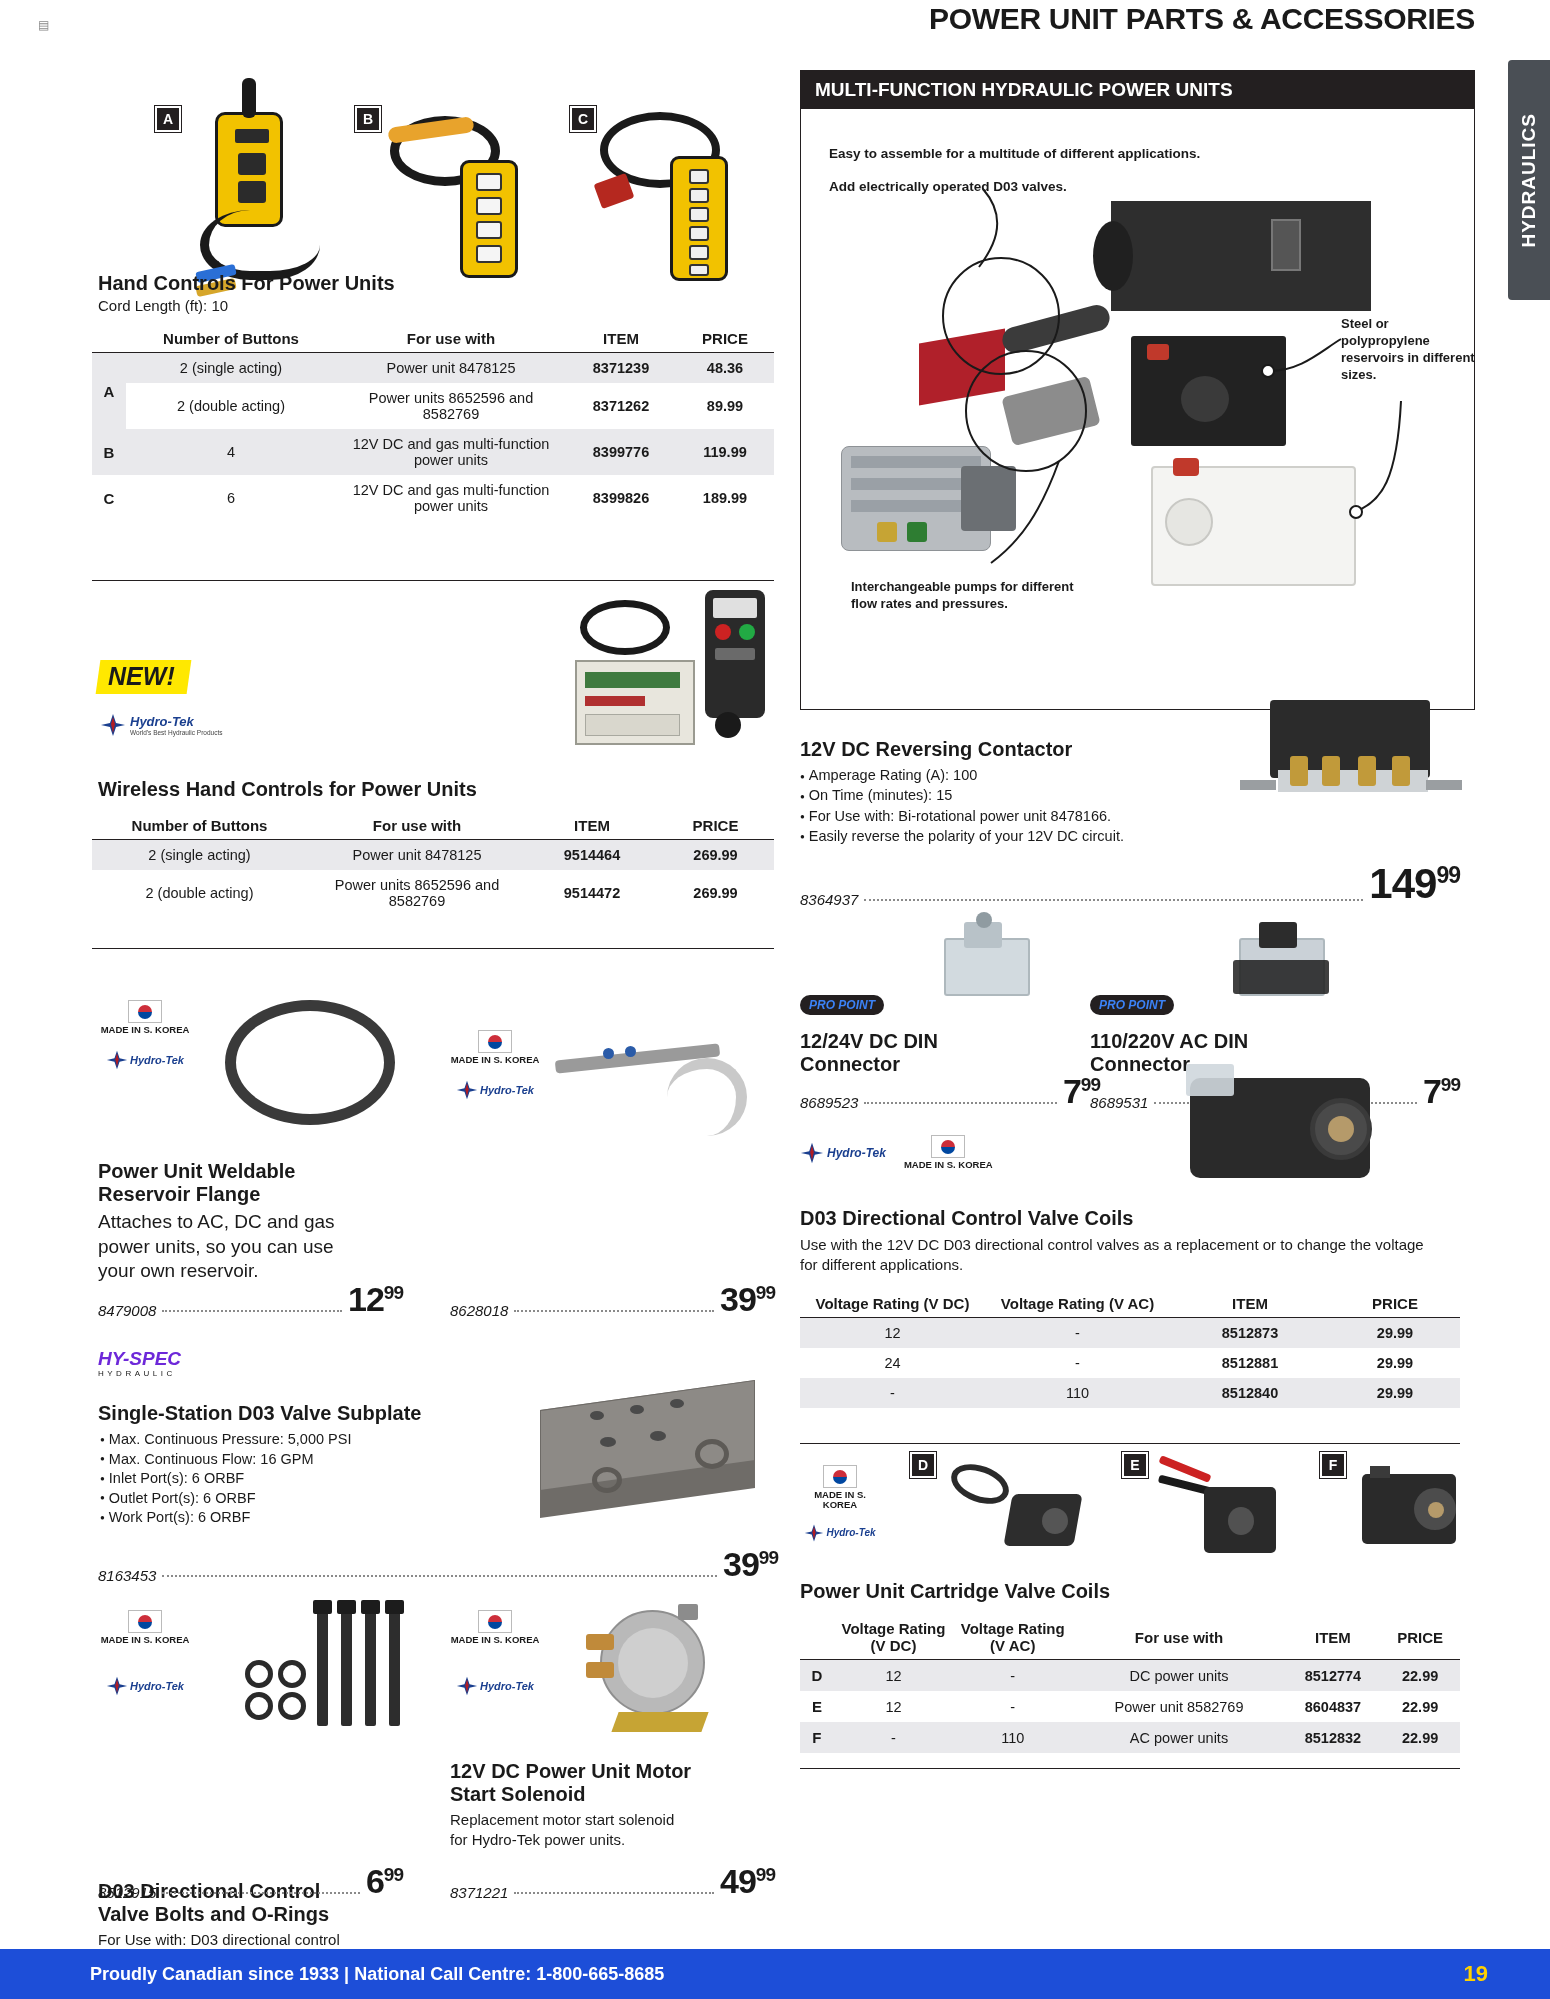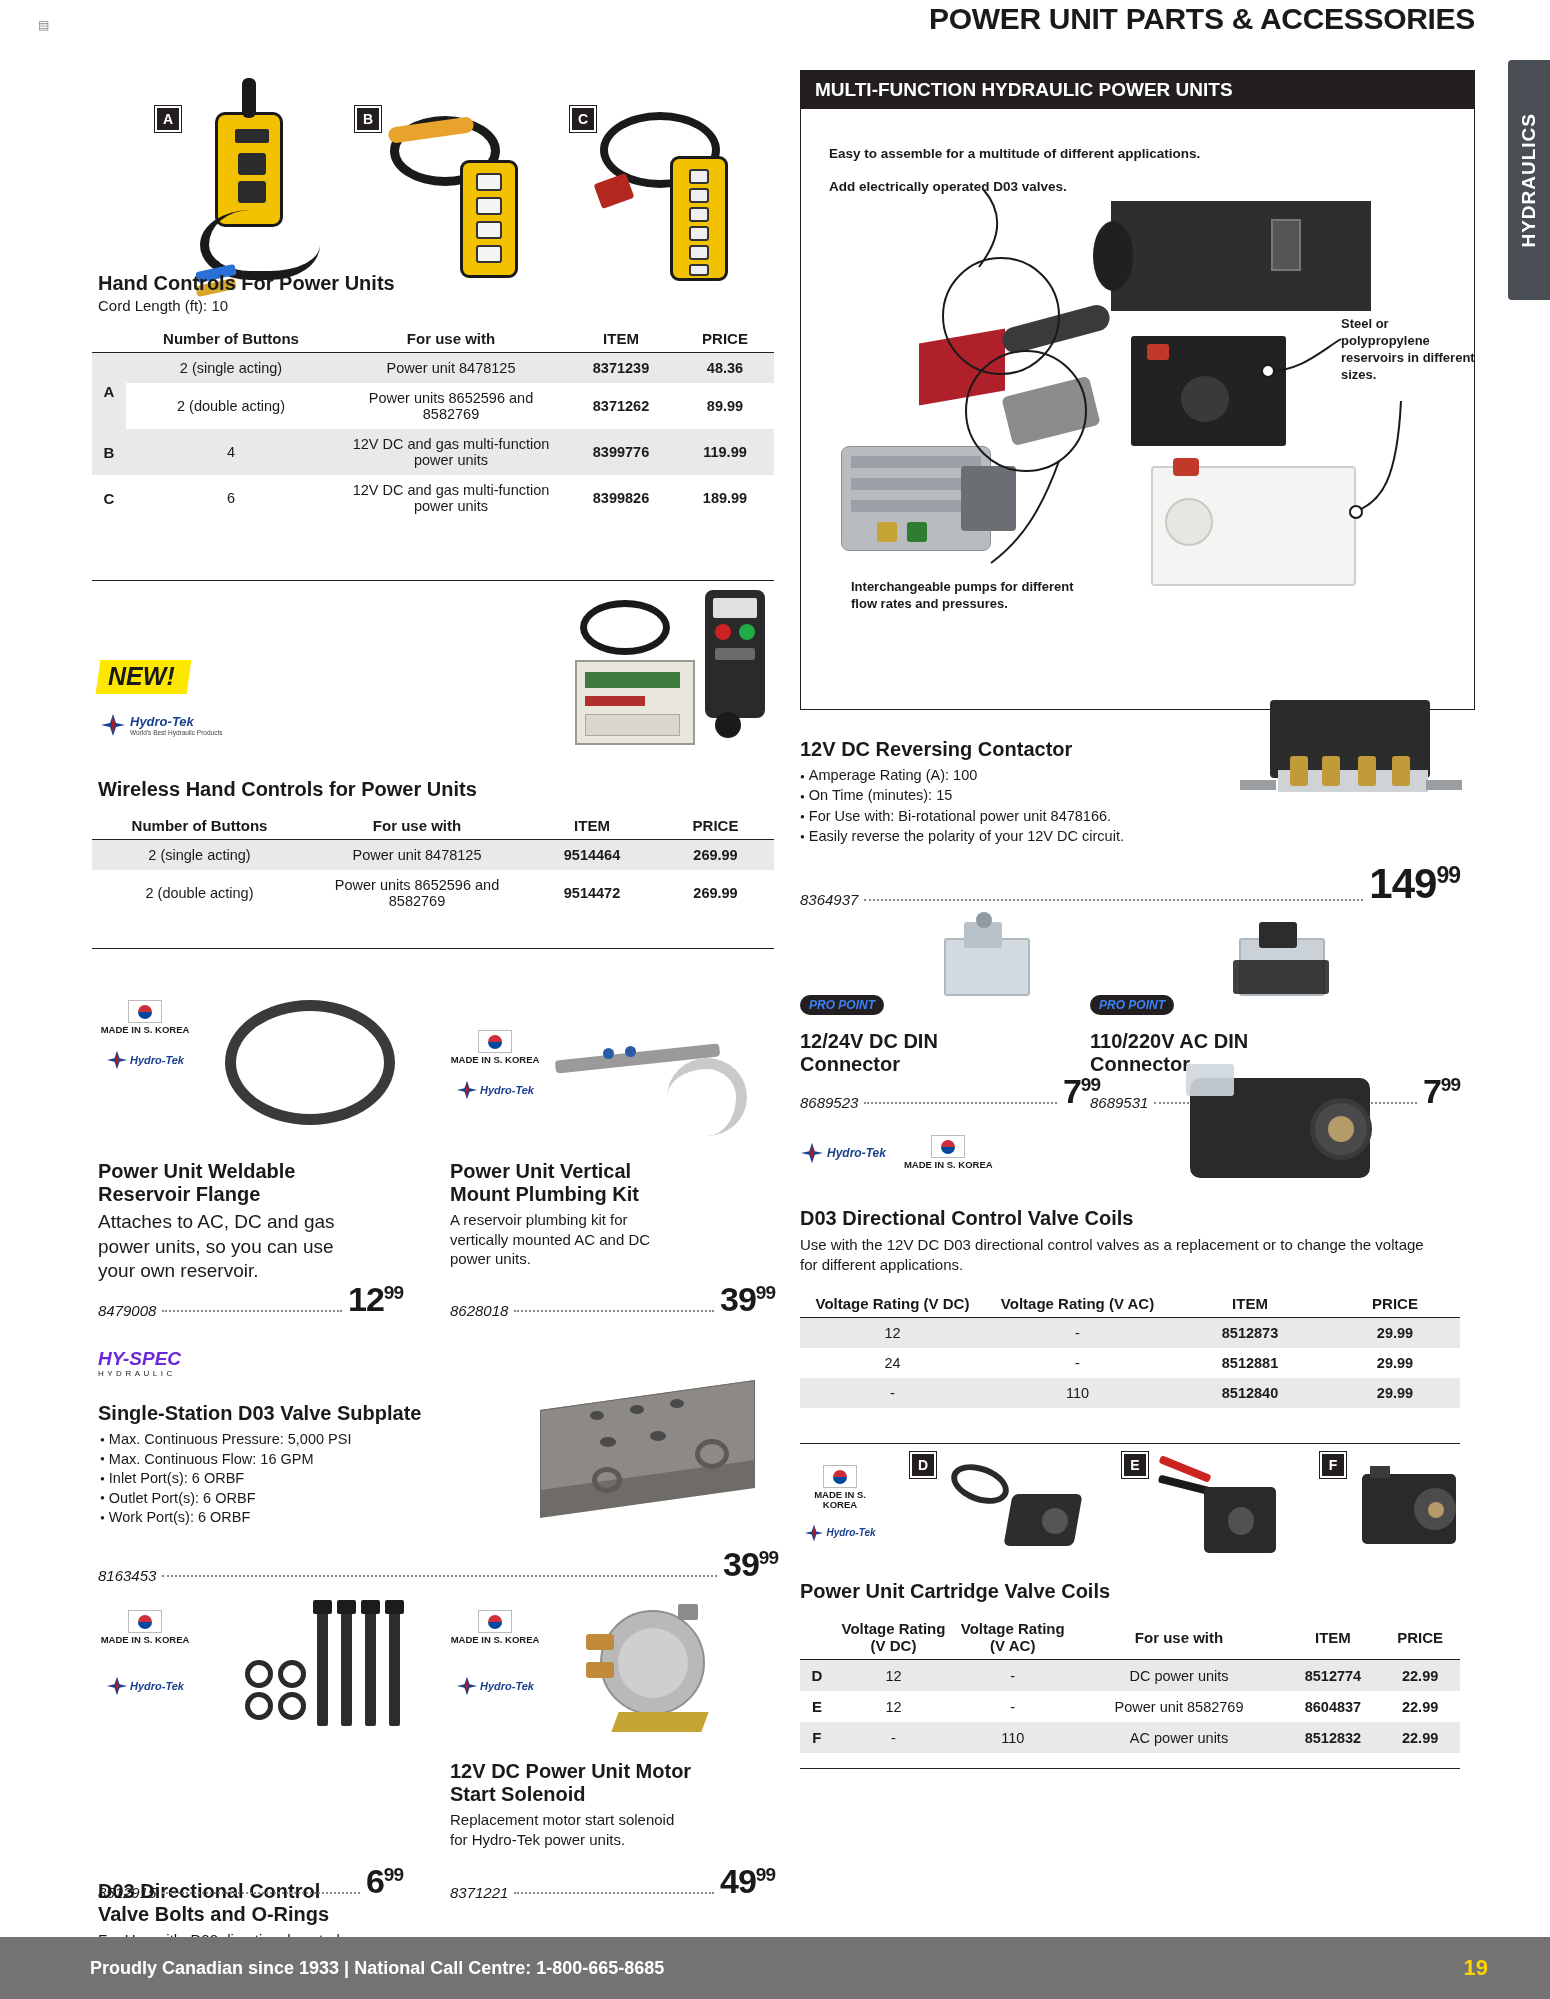--- a/index.html
+++ b/index.html
@@ -97,22 +97,22 @@
   
   .panel { border:1.5px solid #231f20; }
   .panel-head {
     background:#231f20; color:#fff; font-weight:bold; font-size:19px;
     padding:8px 14px;
   }
   .callout { font-size:13px; font-weight:bold; line-height:1.3; }
 
   
   .footer {
-    position:absolute; left:0; bottom:0; width:100%; height:62px;
-    background:#737373; color:#fff; display:flex; align-items:center;
+    position:absolute; left:0; bottom:0; width:100%; height:50px;
+    background:#1d4ed8; color:#fff; display:flex; align-items:center;
   }
   .footer .ftxt { margin-left:90px; font-size:18px; font-weight:bold; }
   .footer .pnum { position:absolute; right:62px; font-size:22px; font-weight:bold; color:#ffd100; }
 
   
   .crop { position:absolute; left:38px; top:18px; font-size:12px; color:#888; }
 </style>
 </head>
 <body>
 
@@ -304,24 +304,20 @@
         <span class="brand-hydrotek" style="font-size:11px; margin-left:2px;">Hydro-Tek</span>
       </div>
     </div>
     <div style="position:absolute; left:555px; top:1030px; width:200px; height:120px;">
       <div style="position:absolute; left:0; top:22px; width:165px; height:13px; background:#9a9a9a; border-radius:4px; transform:rotate(-6deg);"></div>
       <div style="position:absolute; left:48px; top:18px; width:11px; height:11px; border-radius:50%; background:#2a5ba8;"></div>
       <div style="position:absolute; left:70px; top:16px; width:11px; height:11px; border-radius:50%; background:#2a5ba8;"></div>
       <div style="position:absolute; left:112px; top:28px; width:80px; height:78px; border:11px solid #c9c9c9; border-radius:50%; border-left:none; border-bottom:none;"></div>
     </div>
 
-    <div style="position:absolute; left:450px; top:1160px; width:235px;">
-      <div class="sec-title" style="line-height:1.15;">Power Unit Vertical Mount Plumbing Kit</div>
-      <div style="font-size:15px; line-height:1.3; margin-top:4px;">A reservoir plumbing kit for vertically mounted AC and DC power units.</div>
-    </div>
     <div class="price-row" style="position:absolute; left:450px; top:1280px; width:325px;">
       <span class="sku">8628018</span>
       <span class="dots"></span>
       <span class="price-big"><span>39</span><sup>99</sup></span>
     </div>
 
     <div style="position:absolute; left:98px; top:1348px;">
       <div class="hyspec">HY-SPEC</div>
       <div style="font-size:8px; letter-spacing:3.5px; margin-top:-1px;">HYDRAULIC</div>
     </div>

